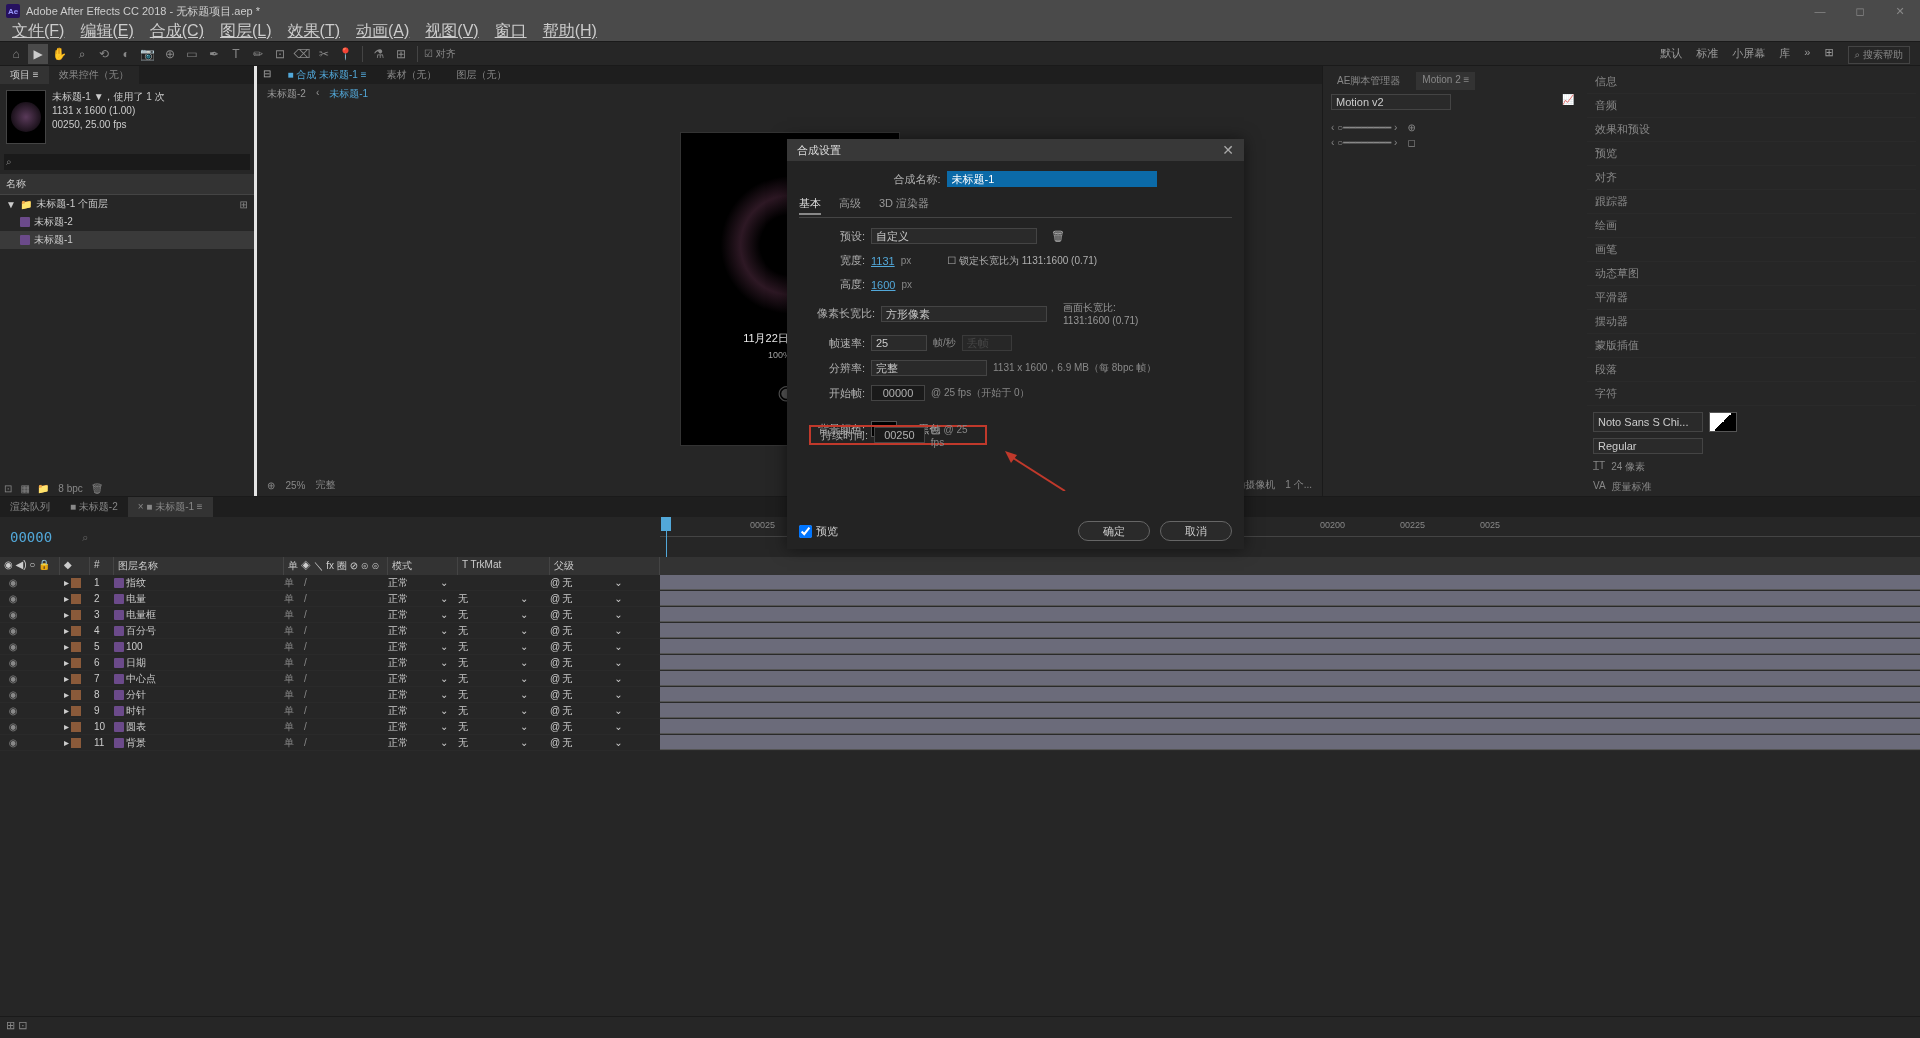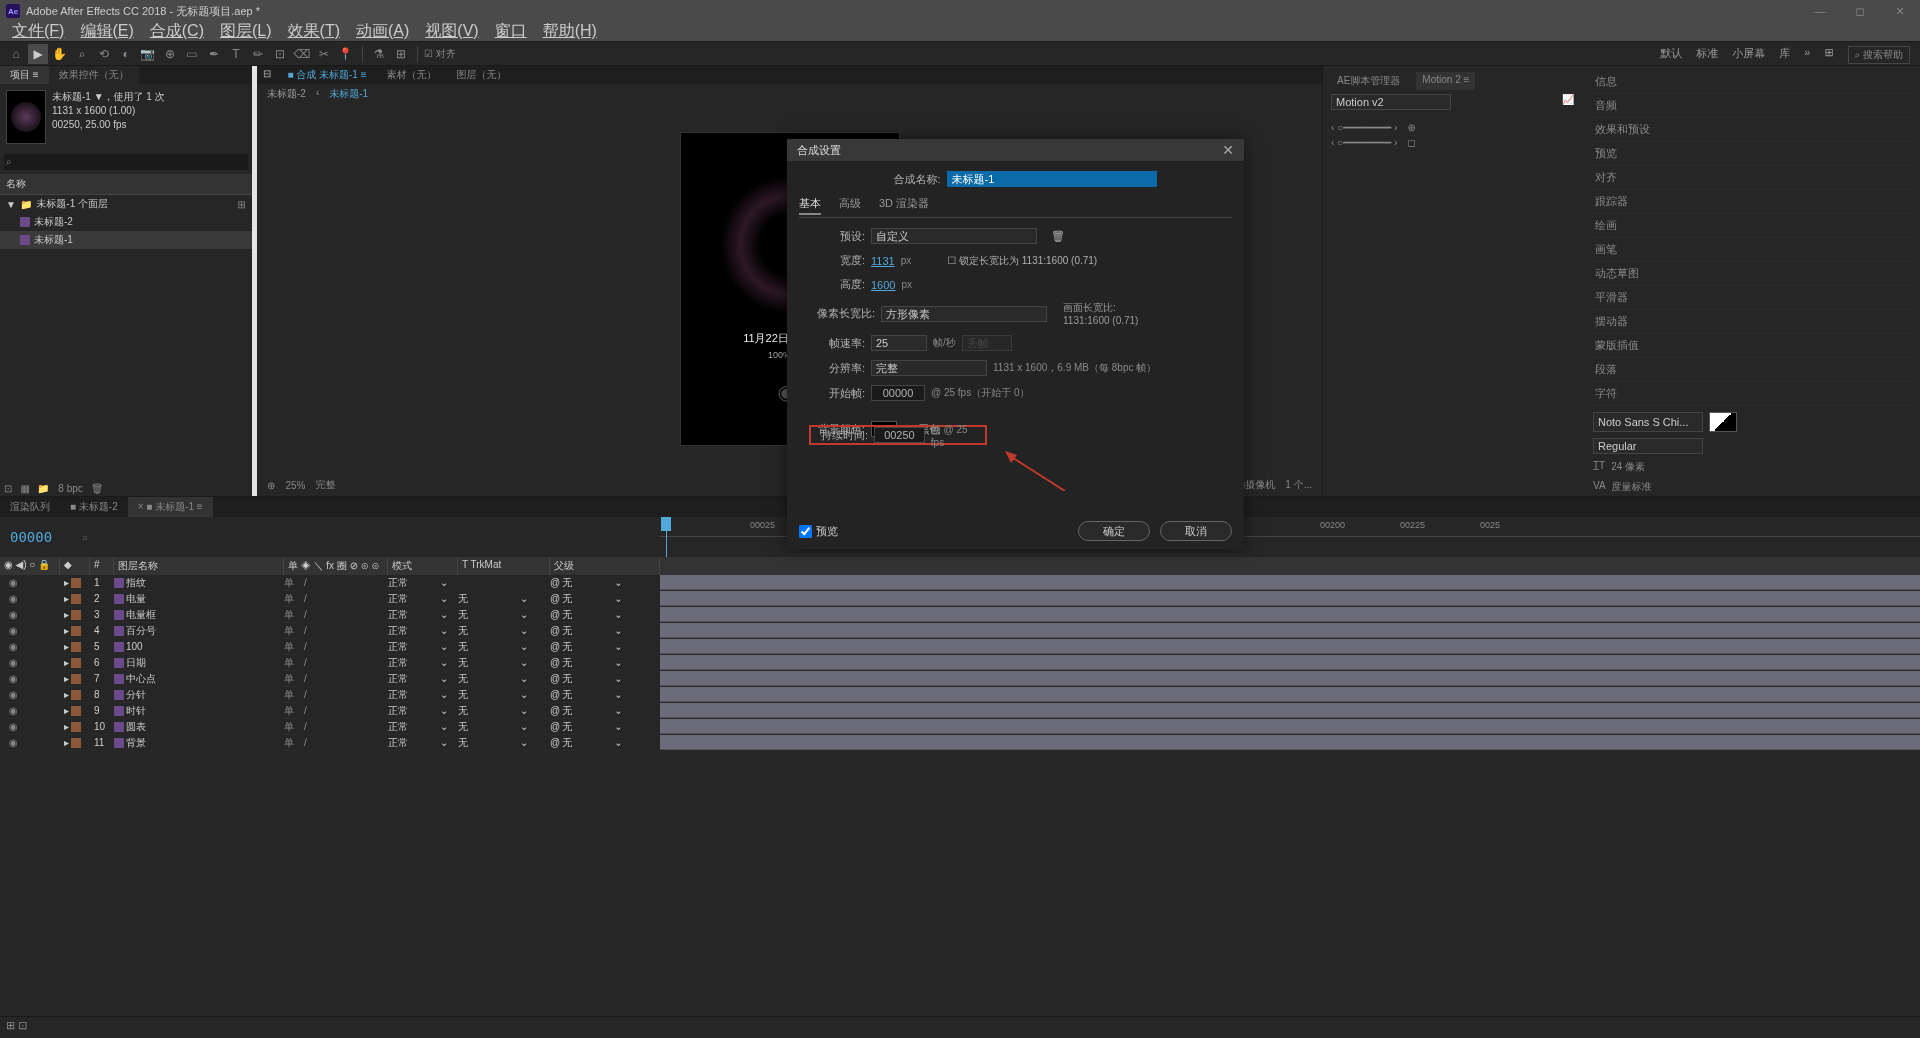--- a/index.html
+++ b/index.html
@@ -10,21 +10,21 @@
 .win-controls { position: absolute; right: 0; top: 0; display: flex; }
 .win-btn { width: 40px; height: 22px; display: flex; align-items: center; justify-content: center; color: #888; }
 .menubar { height: 20px; background: #4a4a4a; display: flex; align-items: center; padding: 0 4px; border-bottom: 1px solid #1a1a1a; }
 .menu-item { padding: 2px 8px; color: #ccc; font-size: 16px; text-decoration: underline; }
 .toolbar { height: 24px; background: #262626; display: flex; align-items: center; padding: 0 6px; gap: 2px; border-bottom: 1px solid #1a1a1a; }
 .tool-icon { width: 20px; height: 20px; display: flex; align-items: center; justify-content: center; color: #888; font-size: 12px; }
 .tool-sep { width: 1px; height: 16px; background: #444; margin: 0 4px; }
 .workspace-tabs { position: absolute; right: 10px; top: 46px; display: flex; gap: 14px; font-size: 11px; color: #999; }
 .workspace-tabs .search-box { background: #262626; border: 1px solid #444; padding: 1px 6px; font-size: 10px; color: #888; }
 .main-area { position: absolute; top: 66px; left: 0; right: 0; height: 430px; display: flex; }
-.project-panel { width: 257px; background: #262626; border-right: 5px solid #e5e5e5; }
+.project-panel { width: 257px; background: #262626; border-right: 3px solid #e5e5e5; }
 .panel-tabs { display: flex; background: #1e1e1e; height: 18px; font-size: 10px; }
 .panel-tab { padding: 2px 10px; color: #888; background: #262626; }
 .panel-tab.active { background: #333; color: #ccc; }
 .proj-info { display: flex; padding: 6px; gap: 6px; }
 .proj-thumb { width: 40px; height: 54px; background: #000; border: 1px solid #444; display: flex; align-items: center; justify-content: center; font-size: 6px; }
 .proj-meta { font-size: 10px; color: #ccc; line-height: 14px; }
 .proj-search { margin: 4px; padding: 2px; background: #1a1a1a; color: #888; font-size: 10px; }
 .proj-list-header { background: #333; padding: 3px 6px; font-size: 10px; color: #ccc; border-bottom: 1px solid #444; }
 .proj-item { padding: 2px 6px; font-size: 10px; color: #ccc; display: flex; align-items: center; gap: 4px; }
 .proj-item.selected { background: #3a3a3a; }

